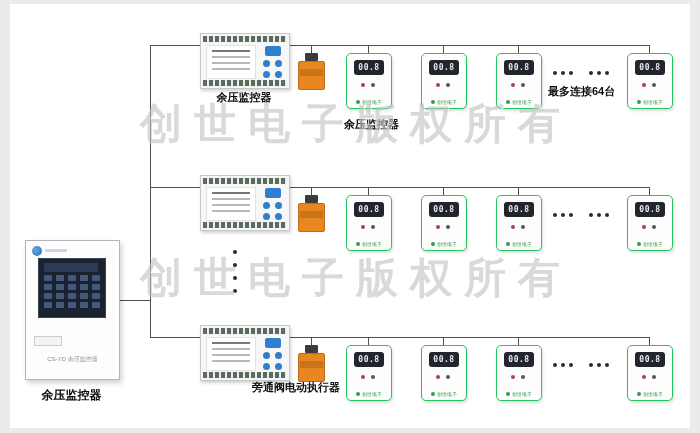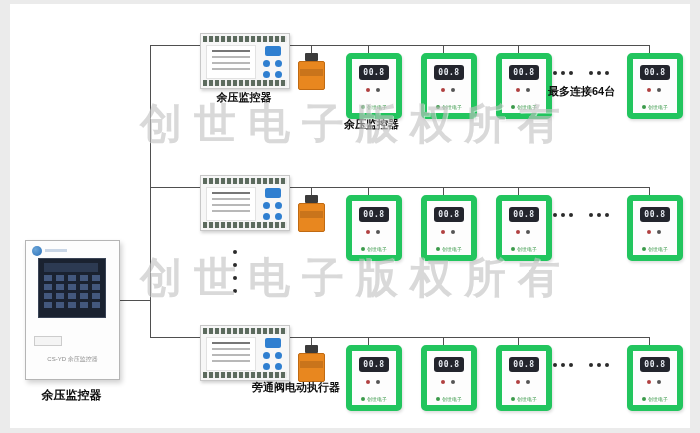--- a/index.html
+++ b/index.html
@@ -47,21 +47,21 @@
   .ctl-dot{position:absolute;width:7px;height:7px;border-radius:50%;background:#2f7fd0}
 
   
   .actuator-wrap{position:absolute;width:27px;height:36px;z-index:2}
   .act-cap{position:absolute;left:7px;top:0;width:13px;height:8px;background:#3b3b3b;border-radius:1px}
   .act-body{position:absolute;left:0;top:8px;width:25px;height:27px;background:#e8871f;
             border:1px solid #c06a12;border-radius:2px}
   .act-stripe{position:absolute;left:1px;right:1px;top:7px;height:7px;background:#c9741b}
 
   
-  .detector{position:absolute;width:44px;height:54px;background:#fdfdfd;border:6px solid #22c55e;
+  .detector{position:absolute;width:44px;height:54px;background:#fdfdfd;border:1px solid #22c55e;
             border-radius:5px;box-shadow:1px 2px 3px rgba(0,0,0,.13);z-index:2}
   .det-display{position:absolute;left:7px;top:6px;width:30px;height:15px;background:#23252d;border-radius:3px;
                color:#e6eaf1;font-family:"DejaVu Sans Mono",monospace;font-size:8px;font-weight:bold;
                text-align:center;line-height:15px;letter-spacing:.5px}
   .det-dot{position:absolute;top:29px;width:4px;height:4px;border-radius:50%;background:#555}
   .det-dot.red{background:#b04040}
   .det-brand{position:absolute;left:0;right:0;bottom:3px;display:flex;justify-content:center;
              align-items:center;gap:2px}
   .brand-dot{width:4px;height:4px;border-radius:50%;background:#3a9a4a}
   .brand-text{font-size:5px;color:#3a9a4a;white-space:nowrap}

